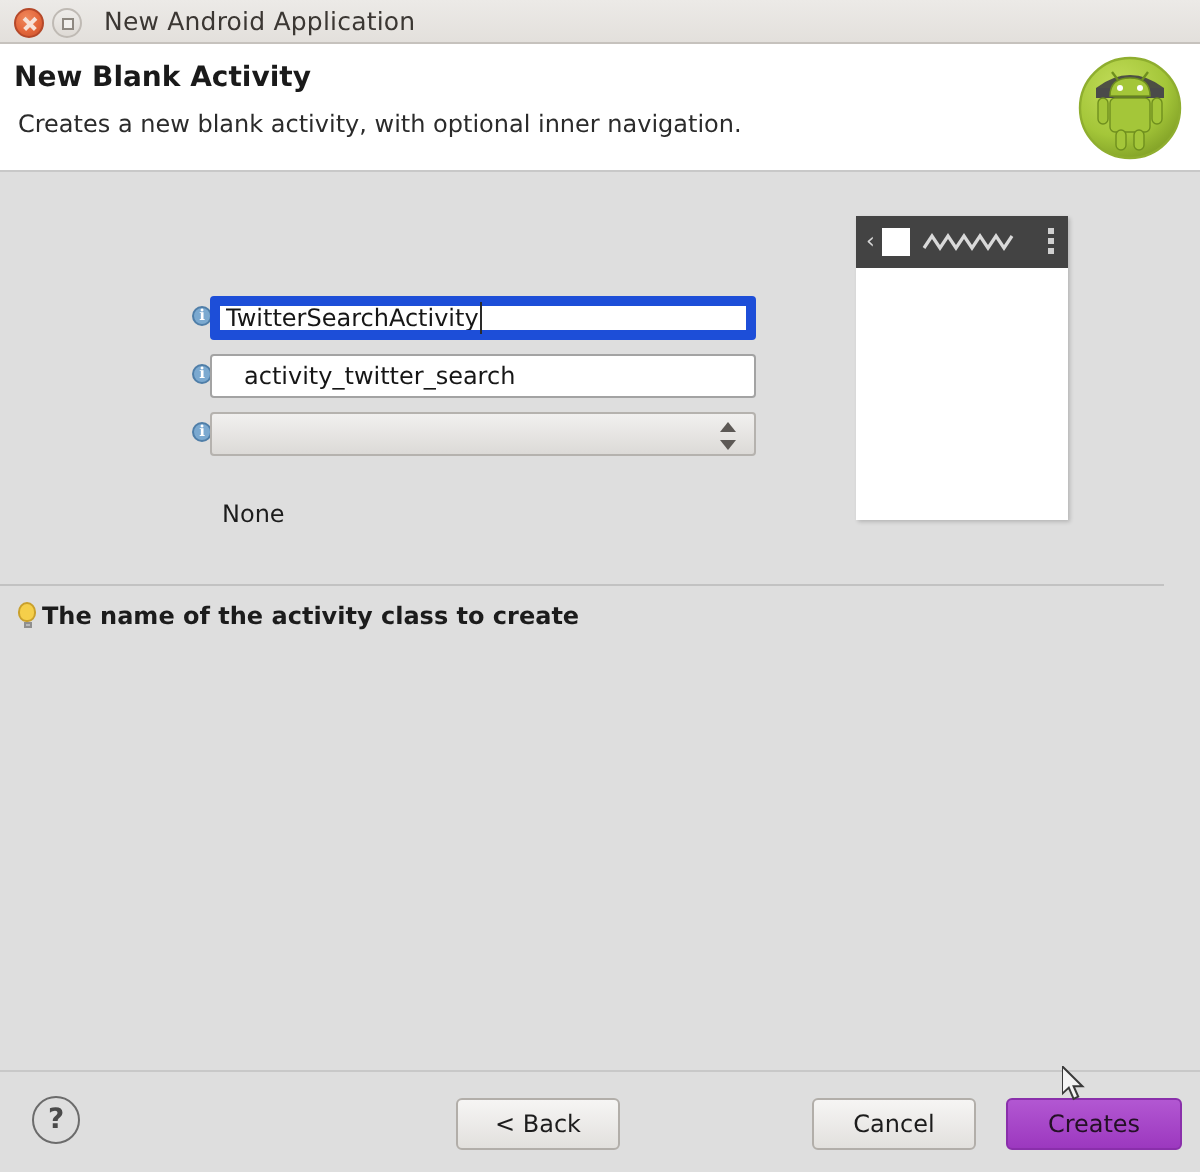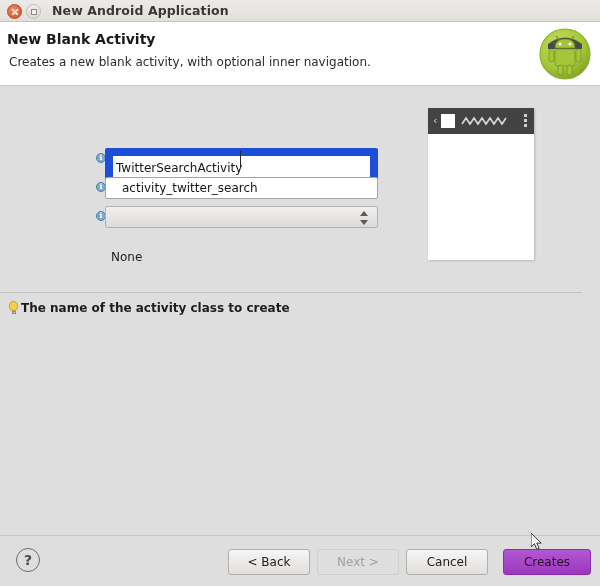--- a/index.html
+++ b/index.html
@@ -63,21 +63,21 @@
     left: 3.5px; top: 3.5px;
     width: 6px; height: 6px;
     border: 1px solid #8e8880;
     box-sizing: border-box;
     background: #f2f0ed;
   }
   .title-text {
     position: absolute;
     left: 52px; top: 3px;
     font-size: 12.5px;
-    font-weight: bold;
+    font-weight: normal;
     color: #3b3733;
     letter-spacing: 0.1px;
   }
 
   
   .header {
     position: absolute;
     left: 0; top: 22px;
     width: 600px; height: 64px;
     background: #ffffff;
@@ -157,22 +157,22 @@
     border: 1px solid #a3a3a3;
     border-radius: 2px;
     font-family: "DejaVu Sans", "Liberation Sans", sans-serif;
     font-size: 12px;
     color: #161616;
     padding: 0 16px;
     line-height: 20px;
     outline: none;
   }
   .text-input.focused {
-    border: 8px solid #1d4ed8;
-    padding: 12px 3px;
+    border: 5px solid #1d4ed8;
+    padding: 0 3px;
   }
   .caret {
     position: absolute;
     left: 240px; top: 3px;
     width: 1px; height: 16px;
     background: #2a2a2a;
   }
 
   .combo {
     position: absolute;
@@ -461,21 +461,20 @@
       <div class="bulb-base"></div>
     </div>
     <div class="hint-text">The name of the activity class to create</div>
   </div>
 
   <div class="filler"></div>
 
   <div class="buttonbar">
     <button class="help-btn">?</button>
     <button class="dlg-btn btn-back">&lt; Back</button>
-    <button class="dlg-btn btn-next disabled">Next &gt;</button>
     <button class="dlg-btn btn-cancel">Cancel</button>
     <button class="dlg-btn primary btn-finish">Creates</button>
   </div>
 
   <svg class="cursor" viewBox="0 0 12 19">
     <polygon points="0,0 0,14 3.4,10.8 5.8,16.4 8.1,15.3 5.8,10.1 10.2,10.1" fill="#f4f4f4" stroke="#3a3a3a" stroke-width="1"></polygon>
   </svg>
 
 </div>
 

